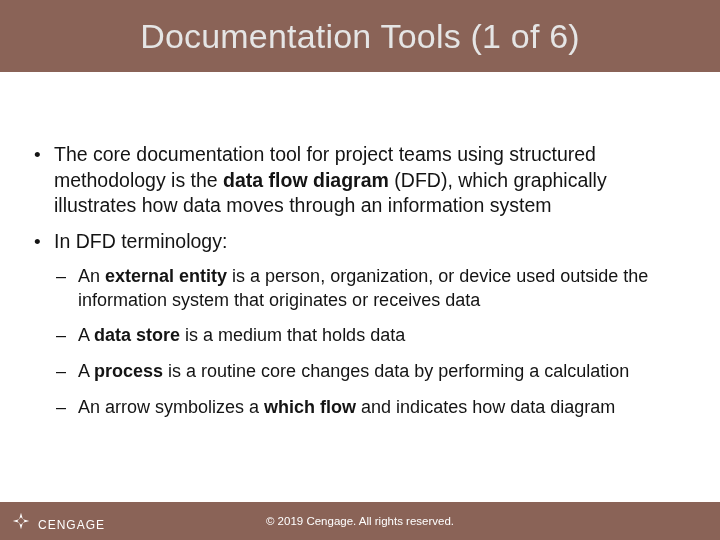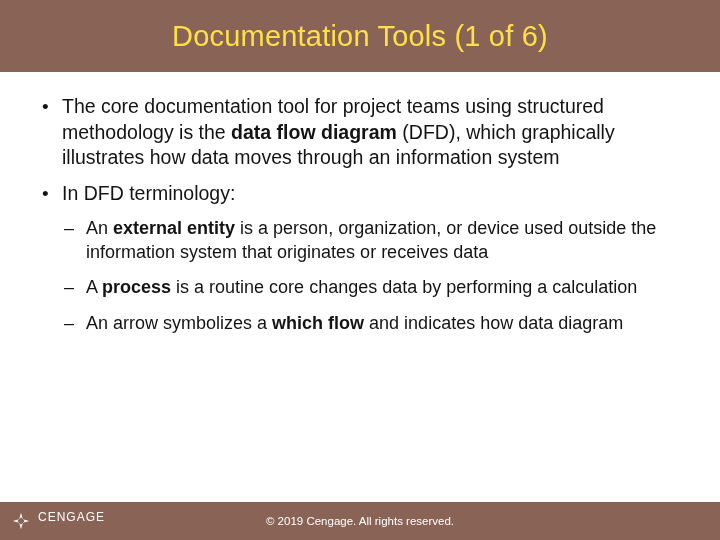--- a/index.html
+++ b/index.html
@@ -6,31 +6,32 @@
   html, body { width: 720px; height: 540px; font-family: Arial, Helvetica, sans-serif; background: #fff; }
   .slide { width: 720px; height: 540px; position: relative; display: flex; flex-direction: column; }
   .title-band {
     background: #8a6357;
     height: 72px;
     display: flex;
     align-items: center;
     justify-content: center;
   }
   .title-band span {
-    color: #fde047;
-    font-size: 29px;
+    color: #e5e5e5;
+    font-size: 34px;
     font-weight: 400;
     letter-spacing: 0.2px;
   }
   .content {
     flex: 1;
-    padding: 22px 28px 0 40px;
+    padding: 22px 28px 0 32px;
     color: #141414;
     font-size: 19.5px;
     line-height: 1.32;
+    margin-top: 48px;
   }
   ul.lvl1 { list-style: none; }
   ul.lvl1 > li { position: relative; padding-left: 22px; margin-bottom: 10px; }
   ul.lvl1 > li::before {
     content: "•";
     position: absolute;
     left: 2px;
     top: 0;
     font-size: 19px;
   }
@@ -54,21 +55,21 @@
   .copyright {
     color: #fff;
     font-size: 11.5px;
   }
   .brand {
     position: absolute;
     left: 10px;
     top: 50%;
     transform: translateY(-50%);
     display: flex;
-    align-items: flex-start;
+    align-items: flex-end;
     gap: 6px;
   }
   .brand-logo {
     width: 22px; height: 22px; position: relative;
   }
   .brand-logo svg { display: block; }
   .brand-text { color: #fff; font-size: 12px; letter-spacing: 1px; }
 </style>
 </head>
 <body>
@@ -82,20 +83,23 @@
   <div class="content">
     <ul class="lvl1">
       <li>
         <span>The core documentation tool for project teams using structured methodology is the </span><b>data flow diagram </b><span>(DFD), which graphically illustrates how data moves through an information system</span>
       </li>
       <li>
         <span>In DFD terminology:</span>
         <ul class="lvl2">
           <li>
             <span>An </span><b>external entity </b><span>is a person, organization, or device used outside the information system that originates or receives data</span>
+          </li>
+          <li>
+            <span>A </span><b>data store </b><span>is a medium that holds data</span>
           </li>
           <li>
             <span>A </span><b>process </b><span>is a routine core changes data by performing a calculation</span>
           </li>
           <li>
             <span>An arrow symbolizes a </span><b>which flow </b><span>and indicates how data diagram</span>
           </li>
         </ul>
       </li>
     </ul>

